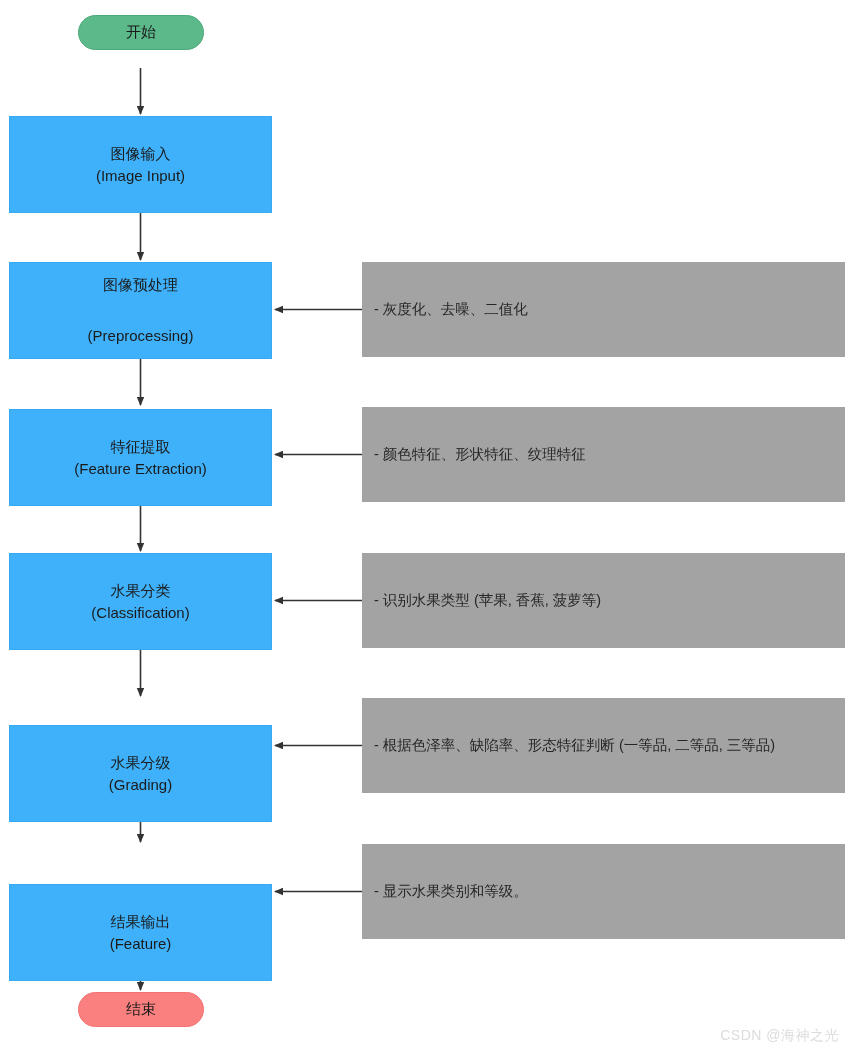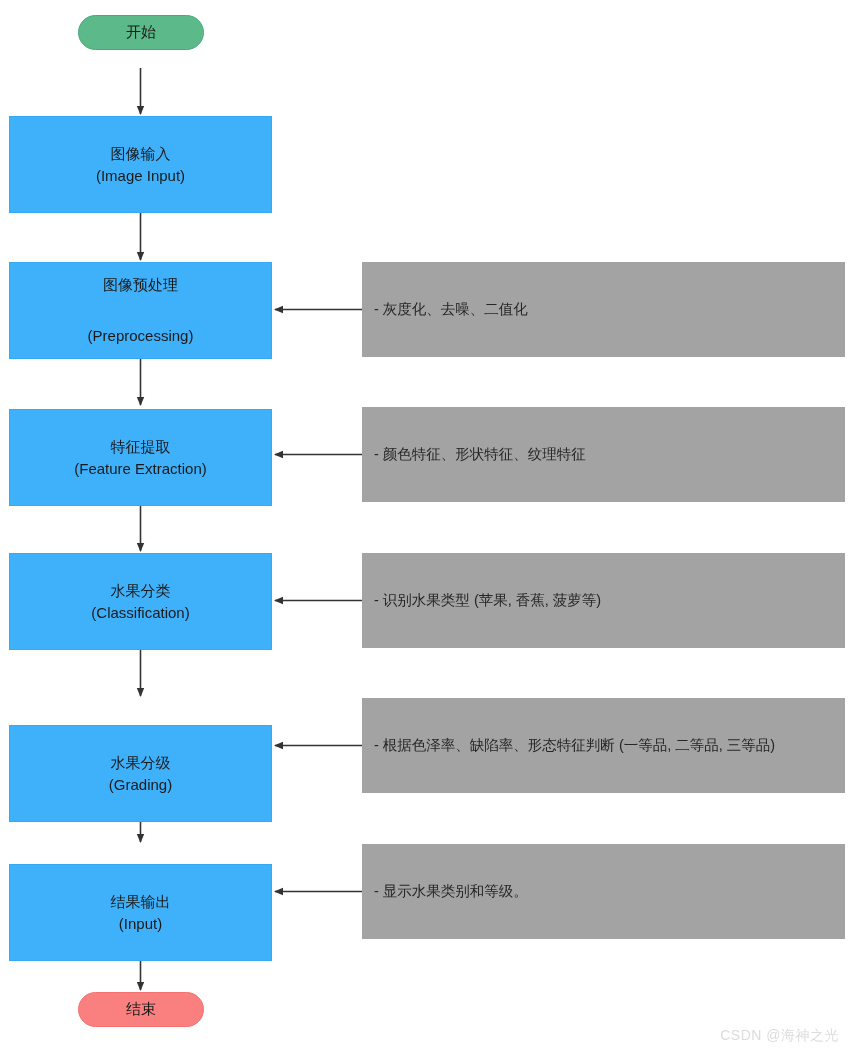--- a/index.html
+++ b/index.html
@@ -69,21 +69,21 @@
     text-align: center;
   }
   .process .line-cn { display: block; }
   .process .line-en { display: block; }
 
   .process.p0 { top: 116px; }
   .process.p1 { top: 262px; gap: 29px; }
   .process.p2 { top: 409px; }
   .process.p3 { top: 553px; }
   .process.p4 { top: 698px; margin-top: 27px; }
-  .process.p5 { top: 864px; }
+  .process.p5 { top: 884px; }
 
   
   .note {
     position: absolute;
     left: 362px;
     width: 483px;
     height: 95px;
     background: #a3a3a3;
     box-sizing: border-box;
     display: flex;
@@ -164,21 +164,21 @@
   <span class="line-en">(Classification)</span>
 </div>
 
 <div class="process p4">
   <span class="line-cn">水果分级</span>
   <span class="line-en">(Grading)</span>
 </div>
 
 <div class="process p5">
   <span class="line-cn">结果输出</span>
-  <span class="line-en">(Input)</span>
+  <span class="line-en">(Feature)</span>
 </div>
 
 <div class="note n1">
   <span>- 灰度化、去噪、二值化</span>
 </div>
 
 <div class="note n2">
   <span>- 颜色特征、形状特征、纹理特征</span>
 </div>
 

